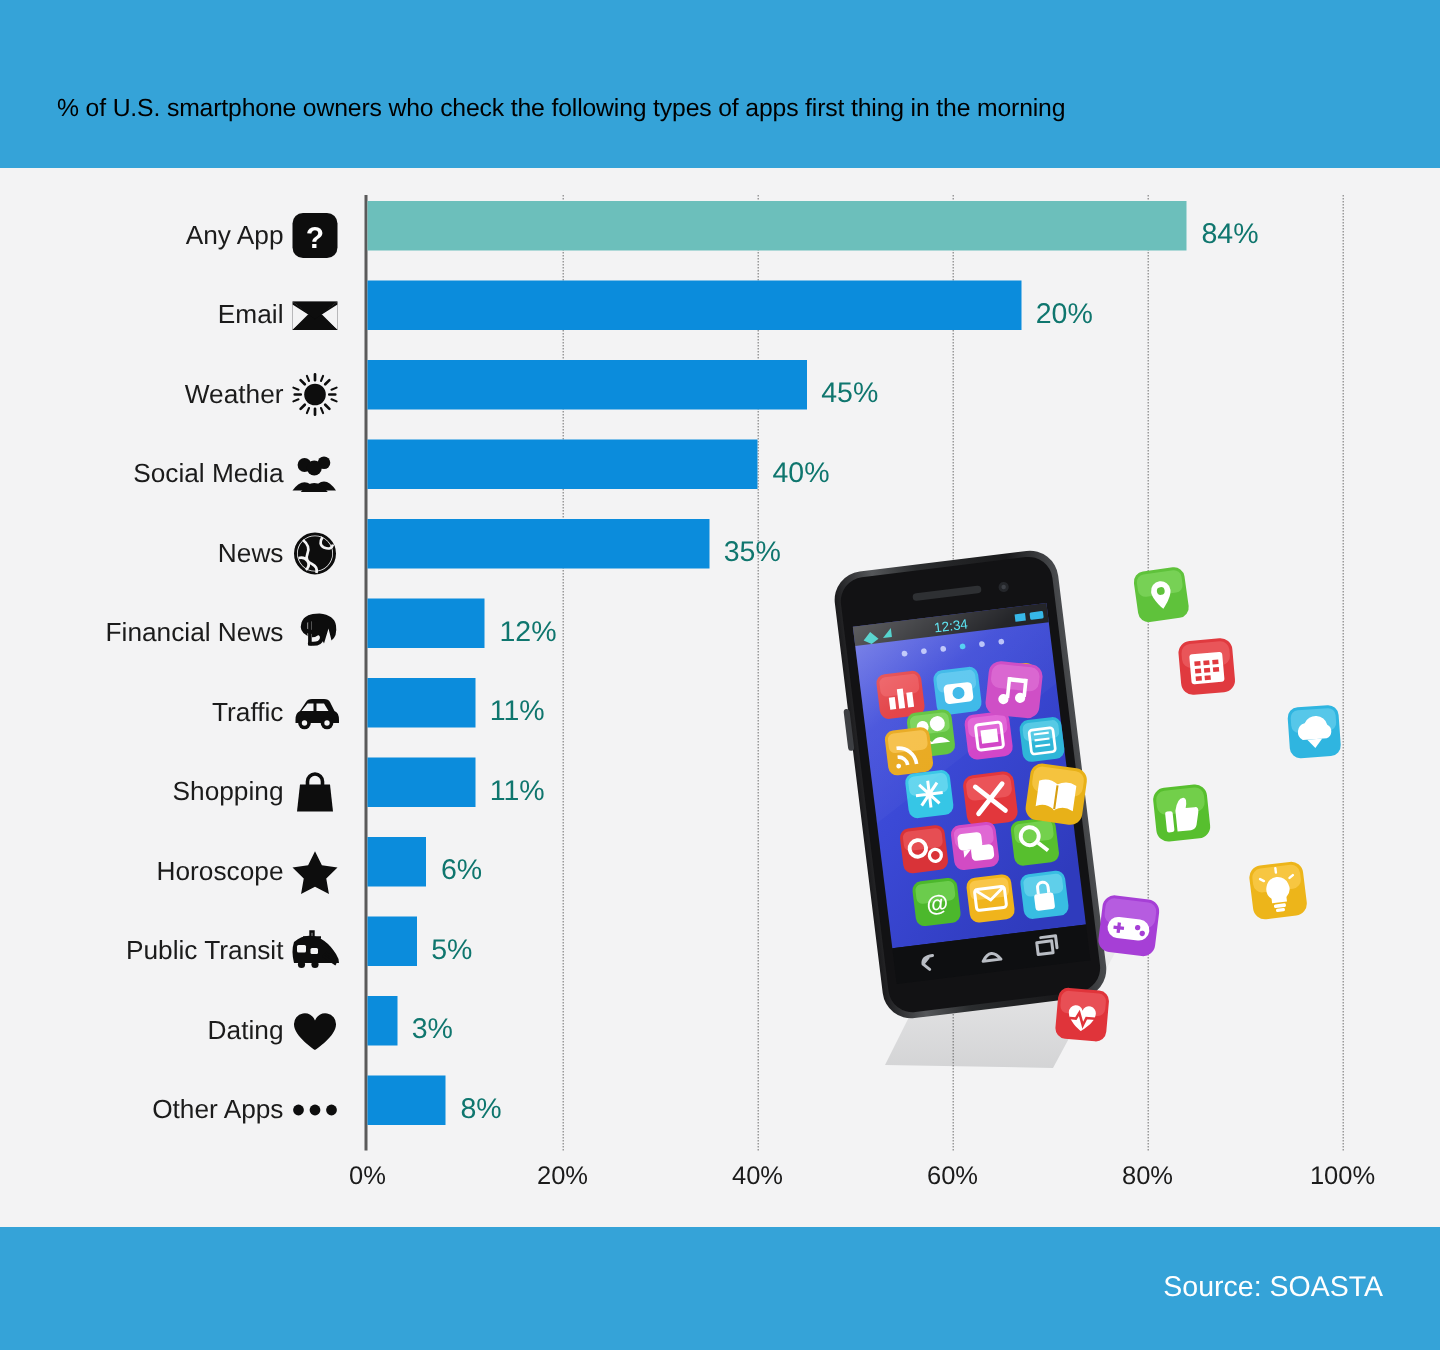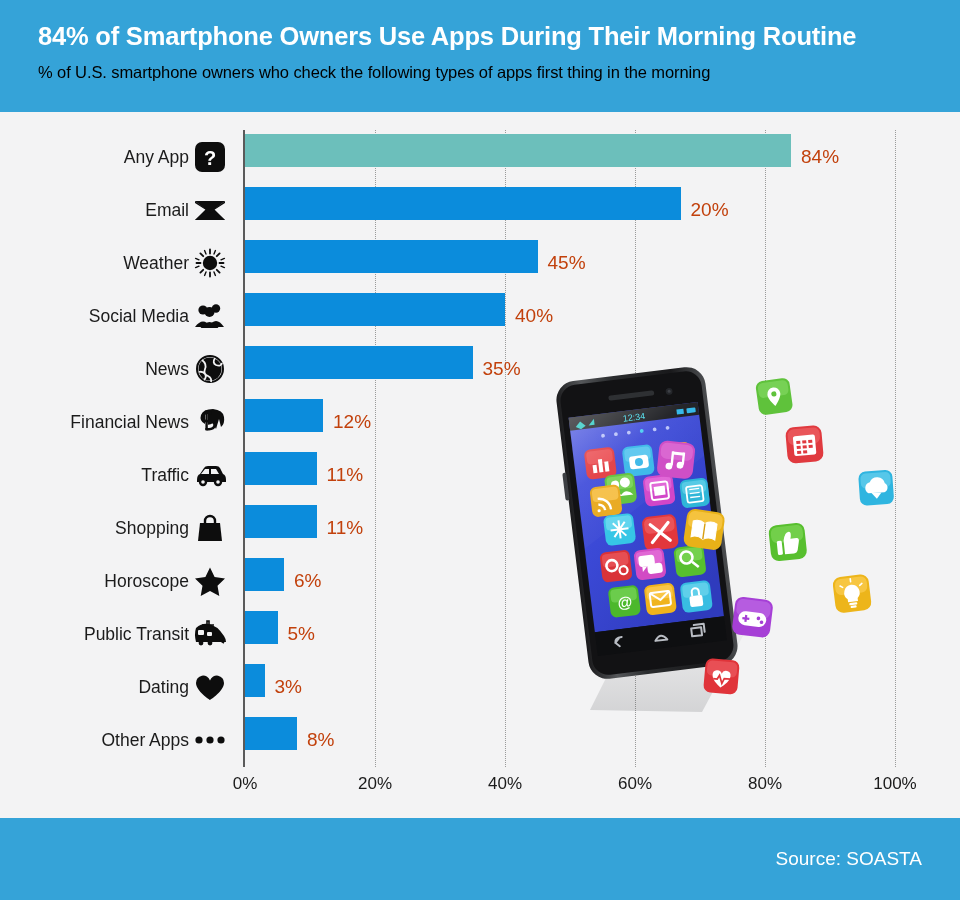--- a/index.html
+++ b/index.html
@@ -126,21 +126,21 @@
     top: 0;
     height: 33px;
     background: #0b8cdc;
   }
   .bar.highlight { background: #6cbfbb; }
   .bar-value {
     position: absolute;
     top: 50%;
     transform: translateY(-50%);
     font-size: 19px;
-    color: #c2410c;
+    color: #0f766e;
     white-space: nowrap;
   }
 
   
   .xtick {
     position: absolute;
     top: 662px;
     font-size: 17px;
     color: #1b1b1b;
     transform: translateX(-50%);
@@ -175,21 +175,20 @@
     color: #ffffff;
     white-space: nowrap;
   }
 </style>
 </head>
 <body>
 
 <div id="infographic">
 
   <div class="header">
-    <div class="header-title">84% of Smartphone Owners Use Apps During Their Morning Routine</div>
     <div class="header-subtitle">% of U.S. smartphone owners who check the following types of apps first thing in the morning</div>
   </div>
 
   <div class="panel">
     <div class="gridlines" id="gridlines">
       <div class="axis-line"></div>
     <div class="gridline" style="left: 375px;"></div>
         <div class="gridline" style="left: 505px;"></div>
         <div class="gridline" style="left: 635px;"></div>
         <div class="gridline" style="left: 765px;"></div>

